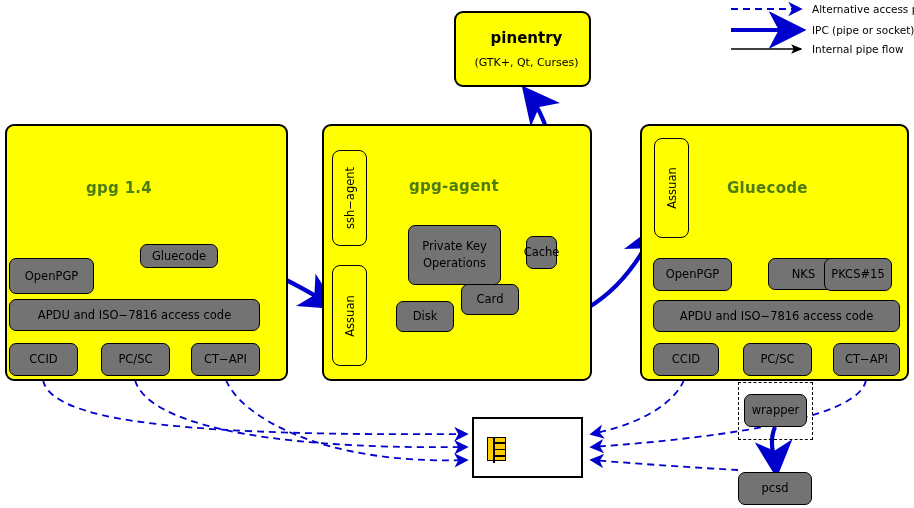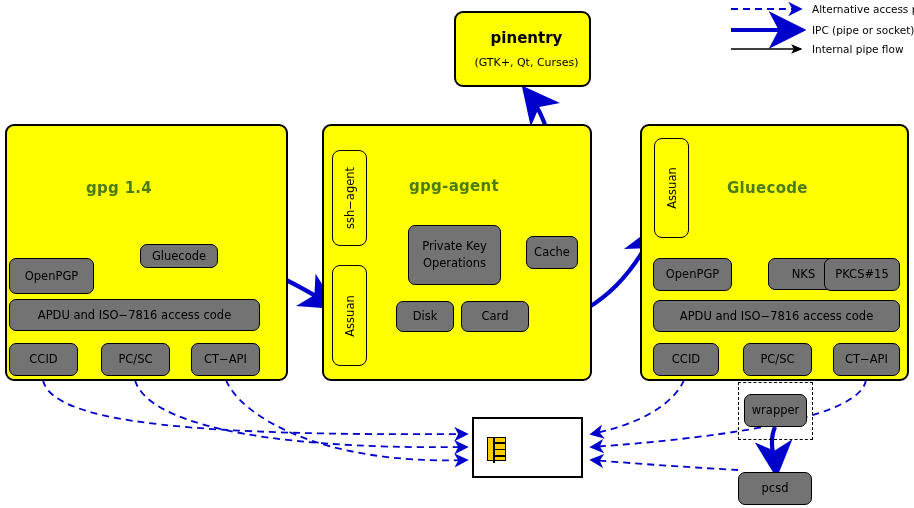--- a/index.html
+++ b/index.html
@@ -156,34 +156,34 @@
   </div>
   <div class="vbox" style="left:332px;top:265px;width:35px;height:101px;">
     <span>Assuan</span>
   </div>
 
   <div class="box two-line" style="left:408px;top:225px;width:93px;height:60px;">
     <div>Private Key</div>
     <div>Operations</div>
   </div>
 
-  <div class="box" style="left:526px;top:236px;width:52px;height:33px;">Cache</div>
+  <div class="box" style="left:526px;top:236px;width:31px;height:33px;">Cache</div>
   <div class="box" style="left:396px;top:301px;width:58px;height:31px;">Disk</div>
-  <div class="box" style="left:461px;top:301px;width:68px;height:31px;">Card</div>
+  <div class="box" style="left:461px;top:284px;width:58px;height:31px;">Card</div>
 
   <div class="panel" style="left:640px;top:124px;width:269px;height:257px;"></div>
   <div class="panel-title" style="left:727px;top:179px;">Gluecode</div>
 
   <div class="vbox" style="left:654px;top:138px;width:35px;height:100px;">
     <span>Assuan</span>
   </div>
 
   <div class="box" style="left:653px;top:258px;width:79px;height:33px;">OpenPGP</div>
   <div class="box" style="left:768px;top:258px;width:71px;height:32px;">NKS</div>
-  <div class="box" style="left:824px;top:258px;width:76px;height:33px;">PKCS#15</div>
+  <div class="box" style="left:824px;top:258px;width:68px;height:33px;">PKCS#15</div>
   <div class="box" style="left:653px;top:300px;width:247px;height:32px;">APDU and ISO−7816 access code</div>
   <div class="box" style="left:653px;top:343px;width:66px;height:33px;">CCID</div>
   <div class="box" style="left:743px;top:343px;width:69px;height:33px;">PC/SC</div>
   <div class="box" style="left:833px;top:343px;width:67px;height:33px;">CT−API</div>
 
   <div class="dashbox" style="left:738px;top:382px;width:75px;height:58px;"></div>
   <div class="box" style="left:744px;top:394px;width:63px;height:33px;">wrapper</div>
 
   <div class="box" style="left:738px;top:472px;width:74px;height:33px;">pcsd</div>
 

